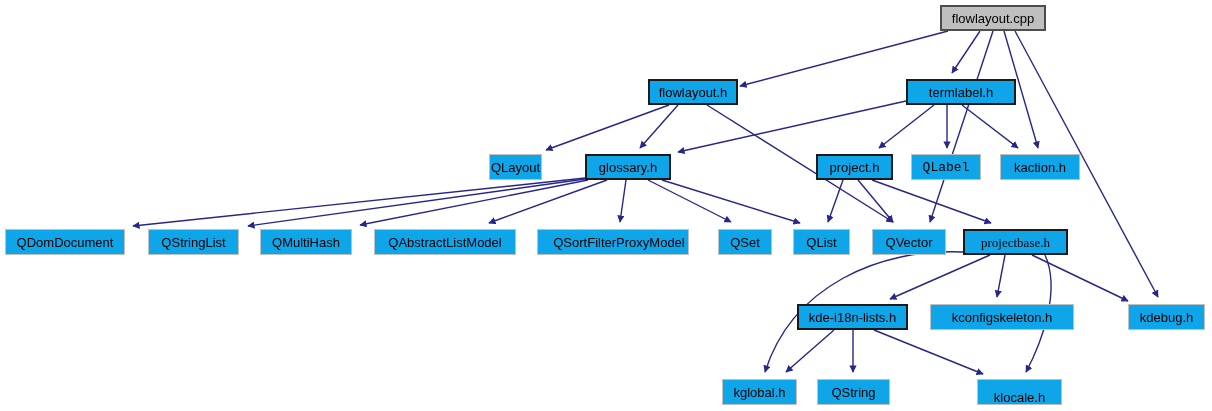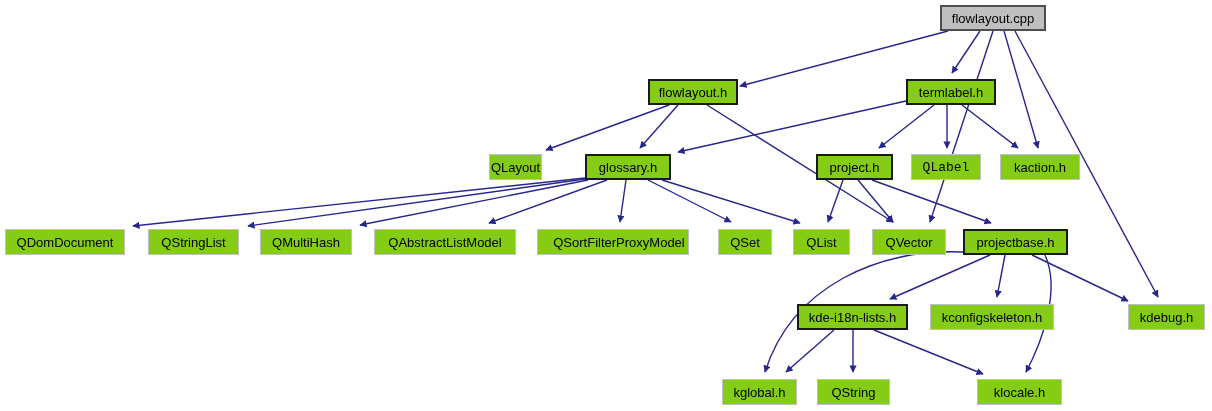--- a/index.html
+++ b/index.html
@@ -9,21 +9,21 @@
     width:1212px;height:411px;
     background:#ffffff;
     font-family:"Liberation Sans", sans-serif;
     overflow:hidden;
   }
   #edges{position:absolute;left:0;top:0;width:1212px;height:411px;}
   .node{
     position:absolute;
     box-sizing:border-box;
     display:flex;align-items:center;justify-content:center;
-    background:#84cc16;
+    background:#0ea5e9;
     color:#000000;
     font-size:13px;
     line-height:1;
     white-space:nowrap;
     height:26px;
     z-index:5;
   }
   .node.plain{border:1px solid #c0c0c0;}
   .node.bold{border:2px solid #1a1a1a;}
   .node.root{border:2px solid #4d4d4d;background:#bfbfbf;}
@@ -72,21 +72,21 @@
         <path d="M 874,330 L 983,374" fill="none" stroke="#26268c" stroke-width="1.4" marker-end="url(#arrow)"></path>
       </g>
   </svg>
   <div id="node-layer">
       <div class="node root" style="left: 940px; top: 5px; width: 106px;">
         <span class="lbl">flowlayout.cpp</span>
       </div>
       <div class="node bold" style="left: 648px; top: 79px; width: 90px;">
         <span class="lbl">flowlayout.h</span>
       </div>
-      <div class="node bold" style="left: 906px; top: 79px; width: 90px;">
+      <div class="node bold" style="left: 906px; top: 79px; width: 110px;">
         <span class="lbl">termlabel.h</span>
       </div>
       <div class="node plain" style="left: 489px; top: 154px; width: 53px;">
         <span class="lbl">QLayout</span>
       </div>
       <div class="node bold" style="left: 585px; top: 154px; width: 86px;">
         <span class="lbl">glossary.h</span>
       </div>
       <div class="node bold" style="left: 816px; top: 154px; width: 77px;">
         <span class="lbl">project.h</span>
@@ -114,35 +114,35 @@
       </div>
       <div class="node plain" style="left: 718px; top: 229px; width: 54px;">
         <span class="lbl">QSet</span>
       </div>
       <div class="node plain" style="left: 793px; top: 229px; width: 57px;">
         <span class="lbl">QList</span>
       </div>
       <div class="node plain" style="left: 872px; top: 229px; width: 74px;">
         <span class="lbl">QVector</span>
       </div>
-      <div class="node bold" style="left: 963px; top: 229px; width: 105px;">
+      <div class="node bold" style="left: 963px; top: 229px; width: 105px; font-family: Liberation Serif, serif;">
         <span class="lbl">projectbase.h</span>
       </div>
       <div class="node bold" style="left: 797px; top: 304px; width: 111px;">
         <span class="lbl">kde-i18n-lists.h</span>
       </div>
-      <div class="node plain" style="left: 930px; top: 304px; width: 124px;">
+      <div class="node plain" style="left: 930px; top: 304px; width: 144px;">
         <span class="lbl">kconfigskeleton.h</span>
       </div>
       <div class="node plain" style="left: 1128px; top: 304px; width: 77px;">
         <span class="lbl">kdebug.h</span>
       </div>
       <div class="node plain" style="left: 722px; top: 379px; width: 75px;">
         <span class="lbl">kglobal.h</span>
       </div>
       <div class="node plain" style="left: 817px; top: 379px; width: 73px;">
         <span class="lbl">QString</span>
       </div>
-      <div class="node plain" style="left: 977px; top: 379px; width: 85px;">
+      <div class="node plain" style="left: 977px; top: 379px; width: 85px; align-items: flex-end;">
         <span class="lbl">klocale.h</span>
       </div>
     </div>
 </div>
 
 </body></html>

